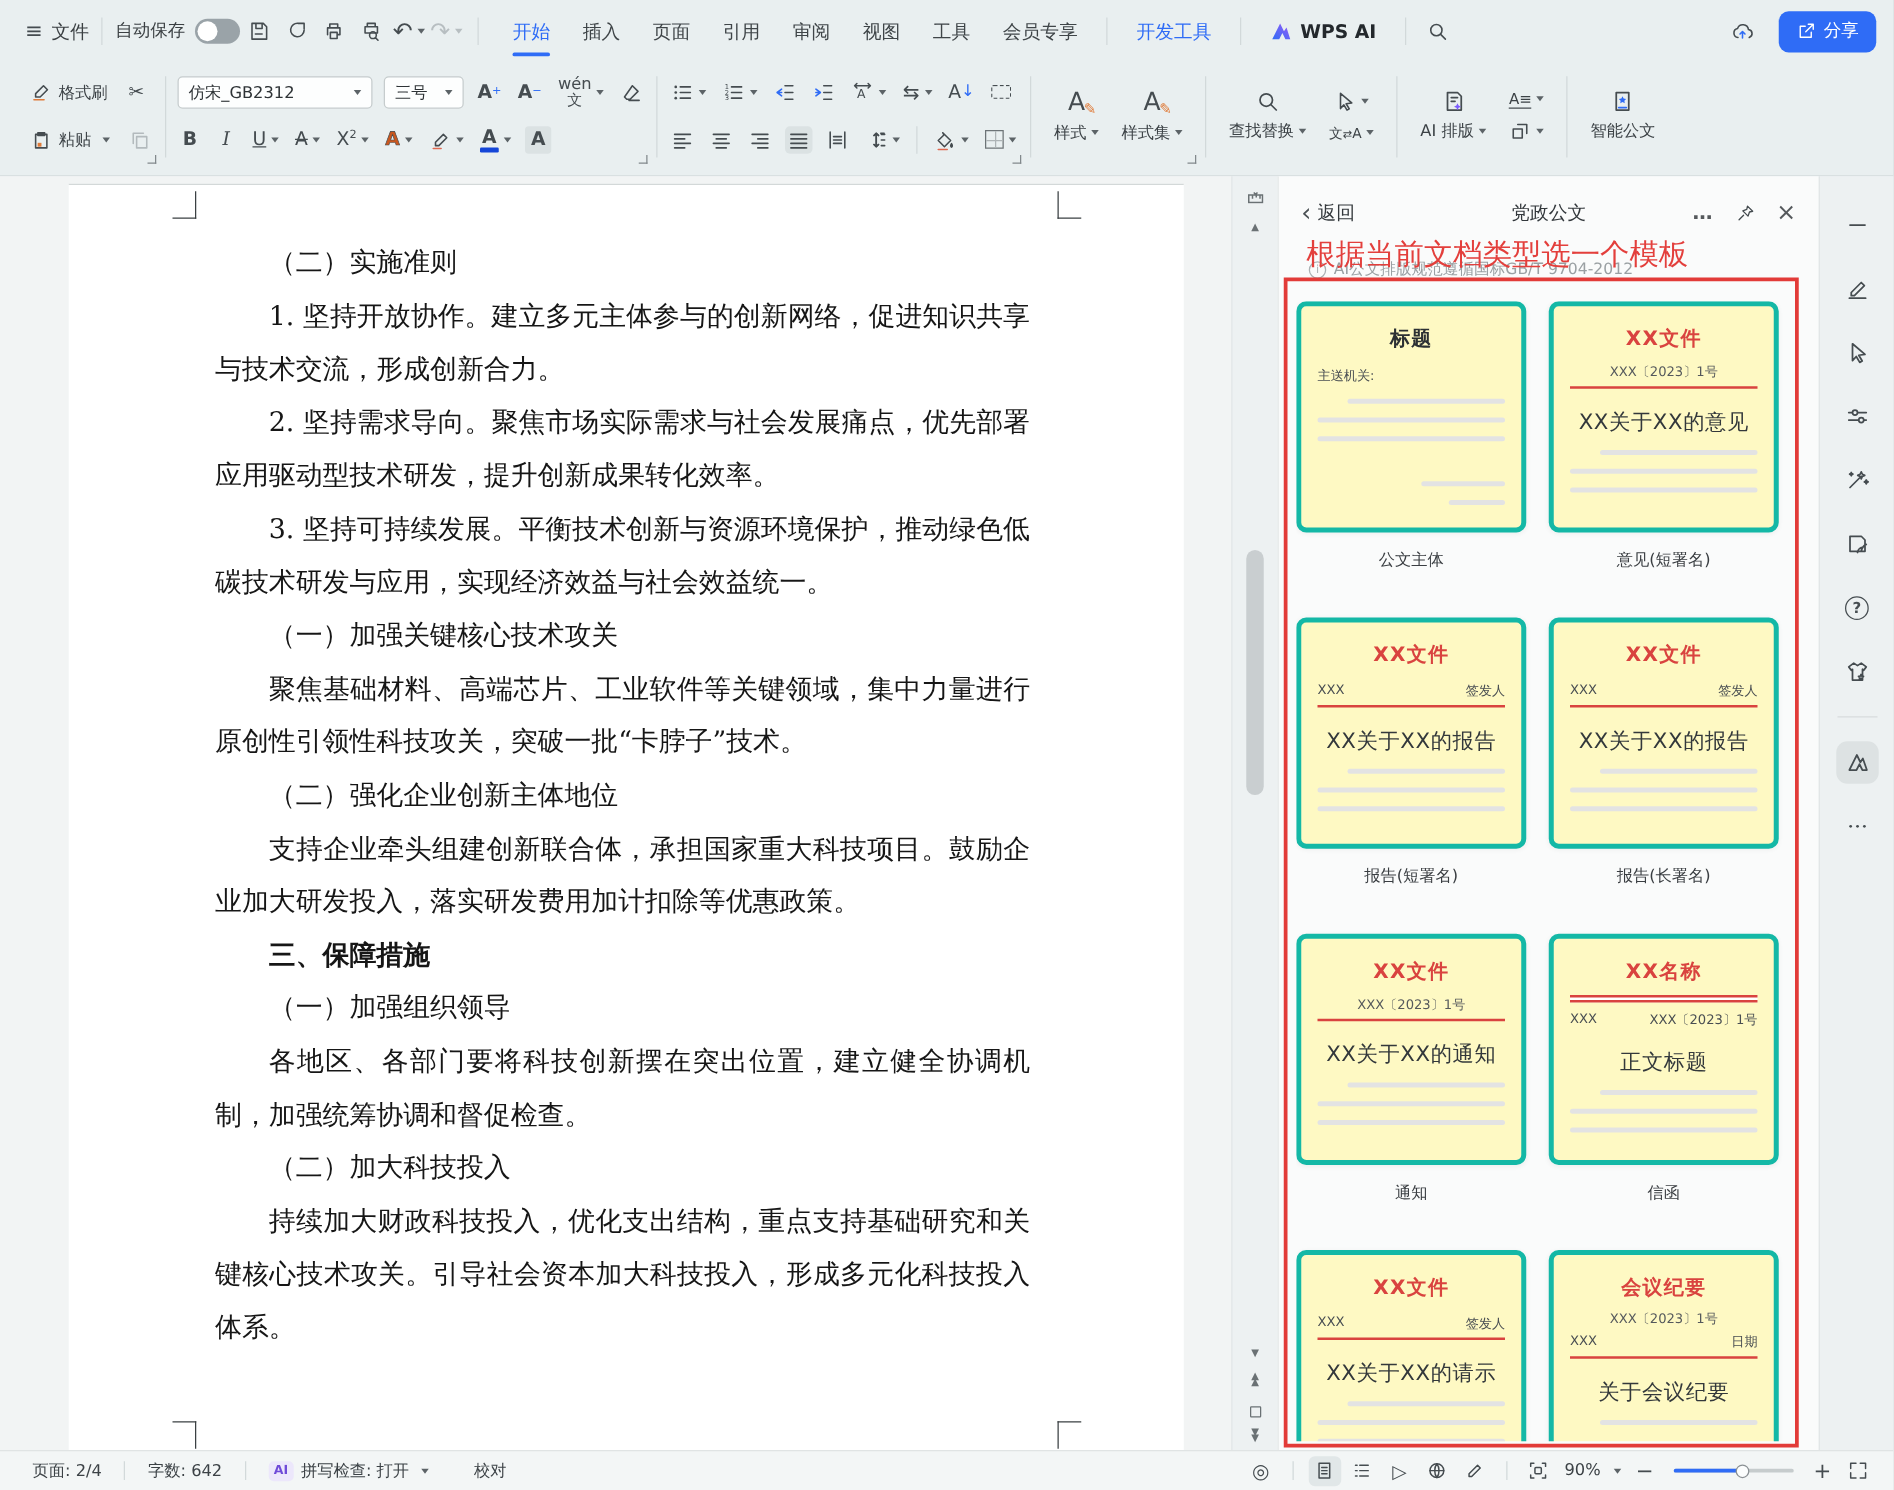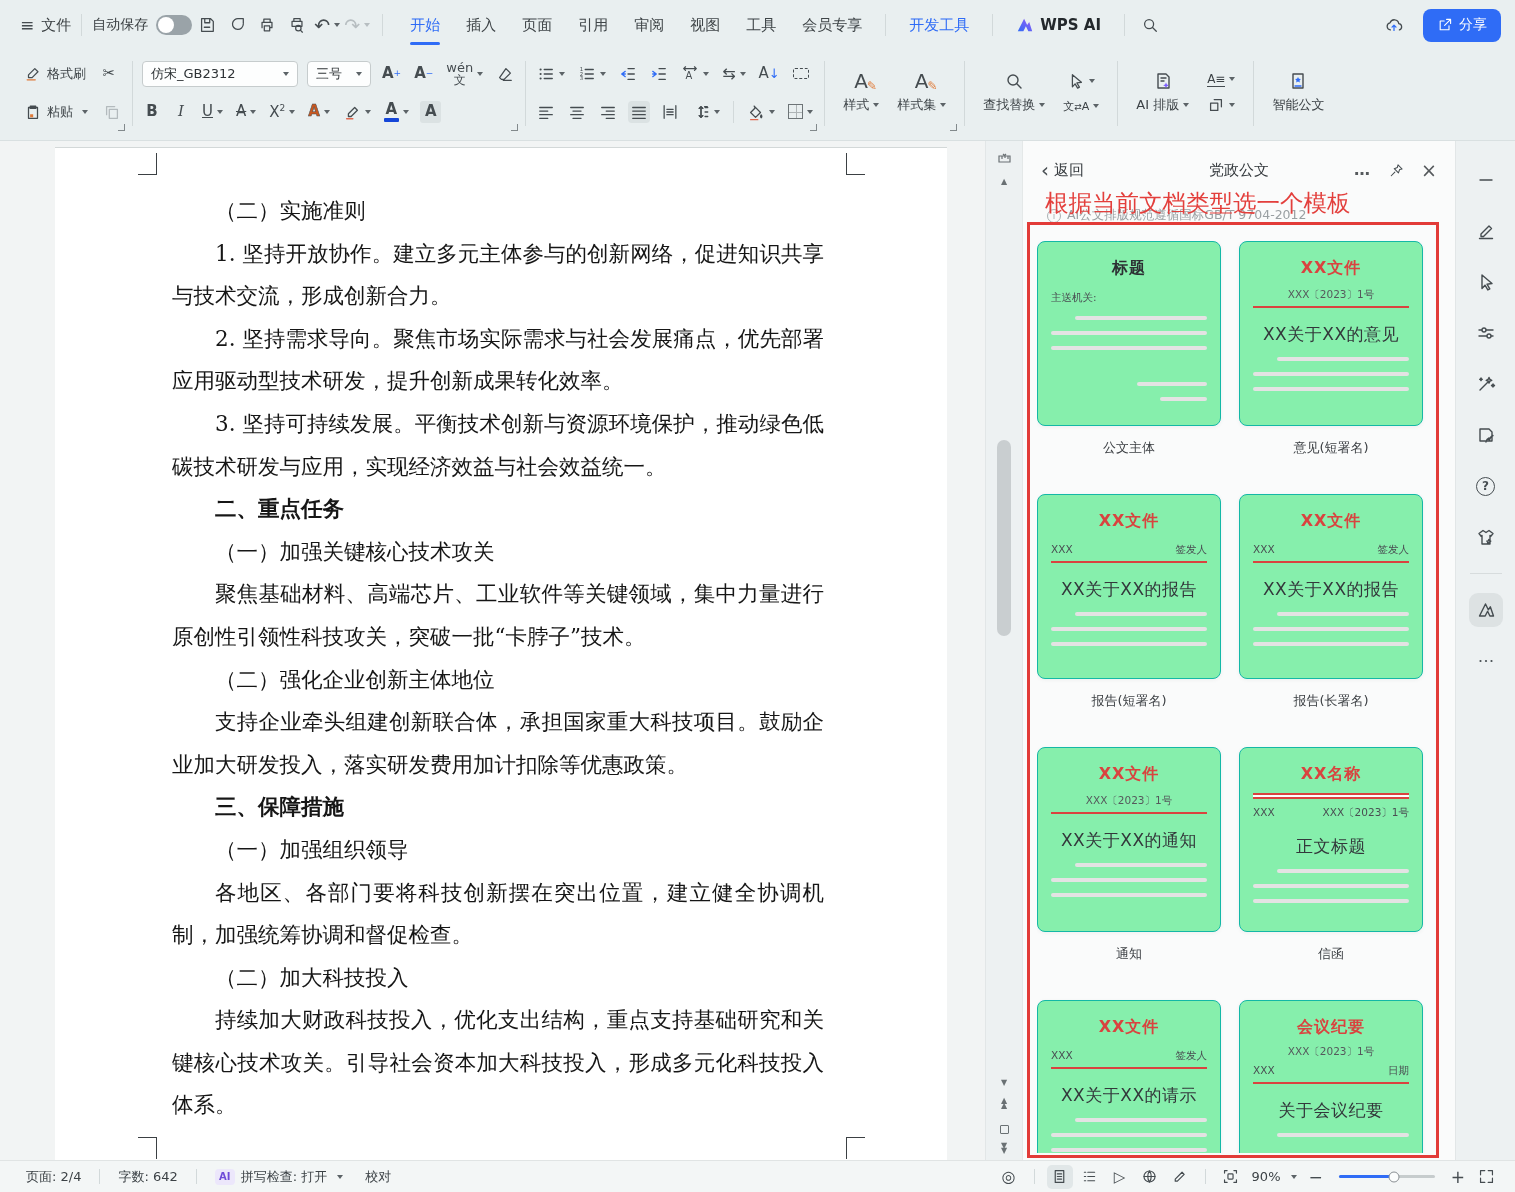--- a/index.html
+++ b/index.html
@@ -74,21 +74,21 @@
   .backbtn .chev{font-size:20px;line-height:1;color:#4a5054}
   .p-title{position:absolute;left:0;right:0;text-align:center;font-weight:500;pointer-events:none}
   .p-acts{margin-left:auto;display:flex;align-items:center;gap:17px;position:relative;z-index:2}
   .p-acts span{color:#55595c;font-size:16px;line-height:1}
   .note{position:absolute;left:24px;top:66px;display:flex;gap:6px;align-items:center;font-size:12.5px;color:#9aa0a3;white-space:nowrap}
   .i-ic{width:14px;height:14px;border:1.2px solid #aab0b3;border-radius:50%;font-size:9px;display:flex;align-items:center;justify-content:center;color:#aab0b3;flex:none}
   .annot{position:absolute;left:22px;top:46px;font-size:23.5px;font-weight:500;color:#e33f3c;z-index:3;white-space:nowrap}
   .redrect{position:absolute;left:4px;top:81px;width:412px;height:936px;border:3px solid #e23b38;z-index:4;pointer-events:none}
   .tpl-grid{position:absolute;left:14px;top:100px;width:404px;height:912px;overflow:hidden;display:grid;grid-template-columns:184px 184px;column-gap:18px}
   .cell{height:253px}
-  .tpl-card{width:184px;height:185px;background:#86efac;border:1px solid #14b8a6;border-radius:8px;box-shadow:0 1px 4px rgba(0,0,0,.05);padding:12px 13px;overflow:hidden}
+  .tpl-card{width:184px;height:185px;background:#fef9c3;border:4px solid #14b8a6;border-radius:8px;box-shadow:0 1px 4px rgba(0,0,0,.05);padding:12px 13px;overflow:hidden}
   .tpl-label{text-align:center;margin-top:13px;font-size:13px;color:#3a3e42}
   .tk-h{font-size:16px;text-align:center;color:#d9433f;font-weight:600;margin-top:4px;letter-spacing:1px}
   .tk-h.dark{color:#2c3033}
   .tk-ref{font-size:10.5px;text-align:center;color:#55595c;margin-top:9px}
   .tk-row{display:flex;justify-content:space-between;font-size:10.5px;color:#494e52;margin-top:11px}
   .redline{border-bottom:2px solid #d9433f;margin-top:4px}
   .dredline{height:0;border-top:2px solid #d9433f;border-bottom:2px solid #d9433f;padding-top:2px;margin-top:8px;background:#fff}
   .tk-title{font-size:17px;text-align:center;color:#33383b;margin-top:15px;letter-spacing:.5px}
   .gl{height:4px;border-radius:2px;background:#e3e3e3;margin-top:11px}
   .gl.ind{margin-left:24px}
@@ -488,21 +488,20 @@
     </div>
   </div>
 
   <div class="canvas">
     <div class="page">
       <div class="doc-text">
         <p class="p-sub">（二）实施准则</p>
         <p>1. 坚持开放协作。建立多元主体参与的创新网络，促进知识共享与技术交流，形成创新合力。</p>
         <p>2. 坚持需求导向。聚焦市场实际需求与社会发展痛点，优先部署应用驱动型技术研发，提升创新成果转化效率。</p>
         <p>3. 坚持可持续发展。平衡技术创新与资源环境保护，推动绿色低碳技术研发与应用，实现经济效益与社会效益统一。</p>
-        <p class="p-h">二、重点任务</p>
         <p class="p-sub">（一）加强关键核心技术攻关</p>
         <p>聚焦基础材料、高端芯片、工业软件等关键领域，集中力量进行原创性引领性科技攻关，突破一批“卡脖子”技术。</p>
         <p class="p-sub">（二）强化企业创新主体地位</p>
         <p>支持企业牵头组建创新联合体，承担国家重大科技项目。鼓励企业加大研发投入，落实研发费用加计扣除等优惠政策。</p>
         <p class="p-h">三、保障措施</p>
         <p class="p-sub">（一）加强组织领导</p>
         <p>各地区、各部门要将科技创新摆在突出位置，建立健全协调机制，加强统筹协调和督促检查。</p>
         <p class="p-sub">（二）加大科技投入</p>
         <p>持续加大财政科技投入，优化支出结构，重点支持基础研究和关键核心技术攻关。引导社会资本加大科技投入，形成多元化科技投入体系。</p>
       </div>
@@ -728,21 +727,21 @@
   <div class="status">
     <span class="st-item">页面: 2/4</span>
     <span class="vsep" style="height:15px;margin:0 18px"></span>
     <span class="st-item">字数: 642</span>
     <span class="vsep" style="height:15px;margin:0 18px"></span>
     <span class="st-item">
       <span class="ai-badge">AI</span>
       <span>拼写检查: 打开</span>
         <span class="cv"></span>
     </span>
-    <span class="st-item" style="margin-left:22px">校对</span>
+    <span class="st-item" style="margin-left:36px">校对</span>
     <span class="spacer"></span>
     <span class="sbt" style="font-size:16px">◎</span>
     <span class="vsep" style="height:15px"></span>
     <span class="sbt activebg">
         <svg class="ic" viewBox="0 0 20 20">
           <path d="M5 3h10v14H5z M7.5 7h5 M7.5 10h5 M7.5 13h5"></path>
         </svg>
       </span>
     <span class="sbt">
         <svg class="ic" viewBox="0 0 20 20">

